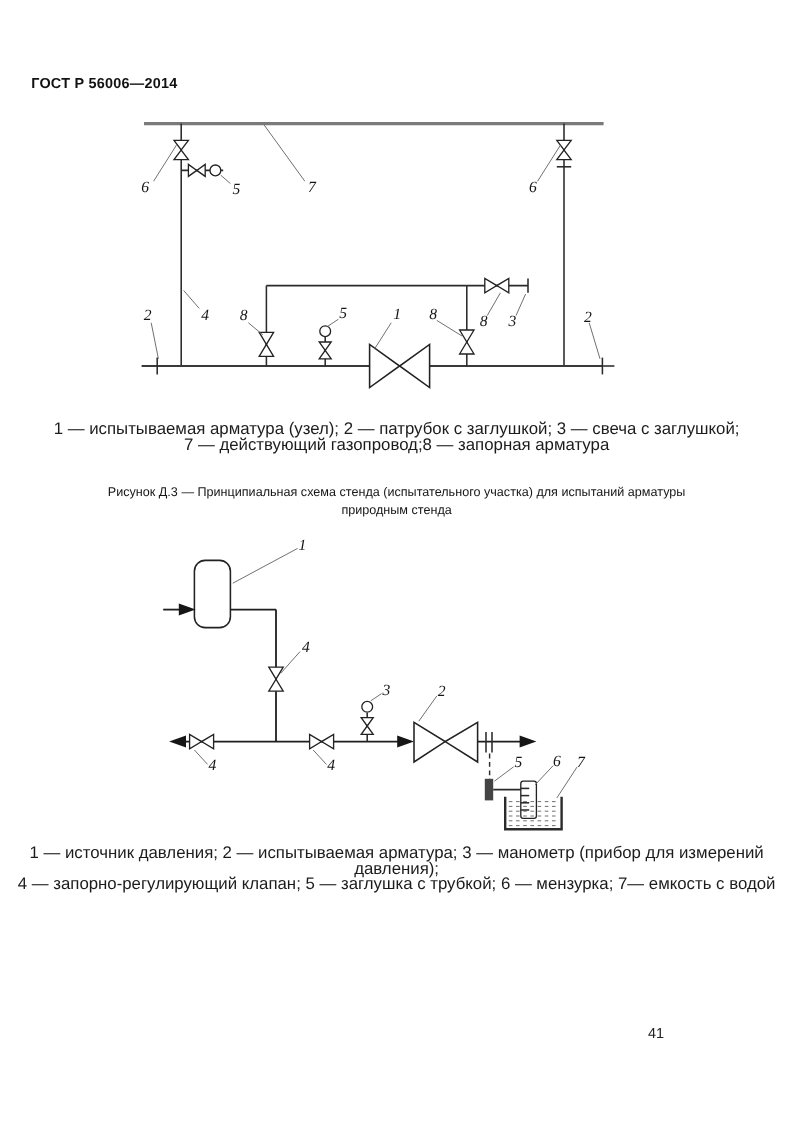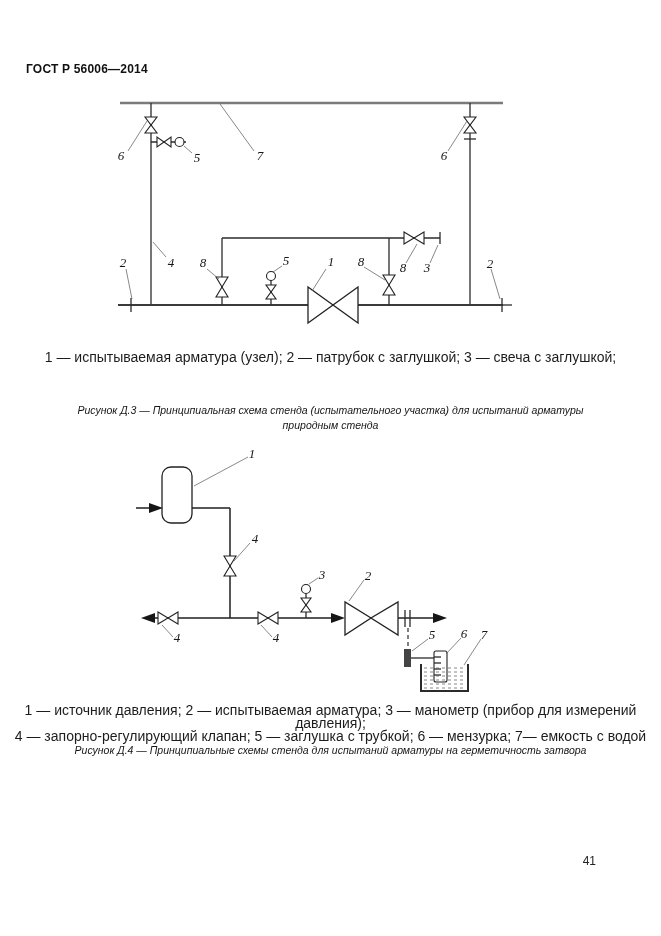--- a/index.html
+++ b/index.html
@@ -30,25 +30,25 @@
   .num {
     font-family:"Liberation Serif", serif; font-style:italic;
     font-size:13px; fill:#161616; text-anchor:middle;
   }
   .legend {
     position:absolute; left:0; width:661px; text-align:center;
     font-size:14px; line-height:13px; color:#1c1c1c;
   }
   .fig-caption {
     position:absolute; left:0; width:661px; text-align:center;
-    font-size:10.5px; line-height:14.5px; color:#161616;font-style:italic;
+    font-size:10.5px; line-height:14.5px; color:#161616;
   }
   .page-number {
     position:absolute; top:854px; left:540px; width:56px;
-    text-align:right; font-size:12px; color:#222;
+    text-align:left; font-size:12px; color:#222;
   }
 </style>
 </head>
 <body>
 
 <div class="page">
 
   <div class="std-header">ГОСТ Р 56006—2014</div>
 
   <svg class="diagrams" width="661" height="936" viewBox="0 0 661 936">
@@ -222,30 +222,30 @@
       <text class="num" x="322" y="579">3</text>
       <text class="num" x="368" y="580">2</text>
       <text class="num" x="432" y="639">5</text>
       <text class="num" x="464" y="638">6</text>
       <text class="num" x="484" y="639">7</text>
     </g>
   </svg>
 
   <div class="legend" style="top:351px">
     <div>1 — испытываемая арматура (узел); 2 — патрубок с заглушкой; 3 — свеча с заглушкой;</div>
+    <div>7 — действующий газопровод;8 — запорная арматура</div>
   </div>
 
   <div class="fig-caption" style="top:403px">
     <div>Рисунок Д.3 — Принципиальная схема стенда (испытательного участка) для испытаний арматуры</div>
     <div>природным стенда</div>
   </div>
 
   <div class="legend" style="top:704px">
     <div>1 — источник давления; 2 — испытываемая арматура; 3 — манометр (прибор для измерений давления);</div>
     <div>4 — запорно-регулирующий клапан; 5 — заглушка с трубкой; 6 — мензурка; 7— емкость с водой</div>
   </div>
 
   <div class="fig-caption" style="top:743px">
-    <div>Рисунок Д.4 — Принципиальные схемы стенда для испытаний арматуры на герметичность затвора</div>
   </div>
 
   <div class="page-number">41</div>
 </div>
 
 </body></html>

